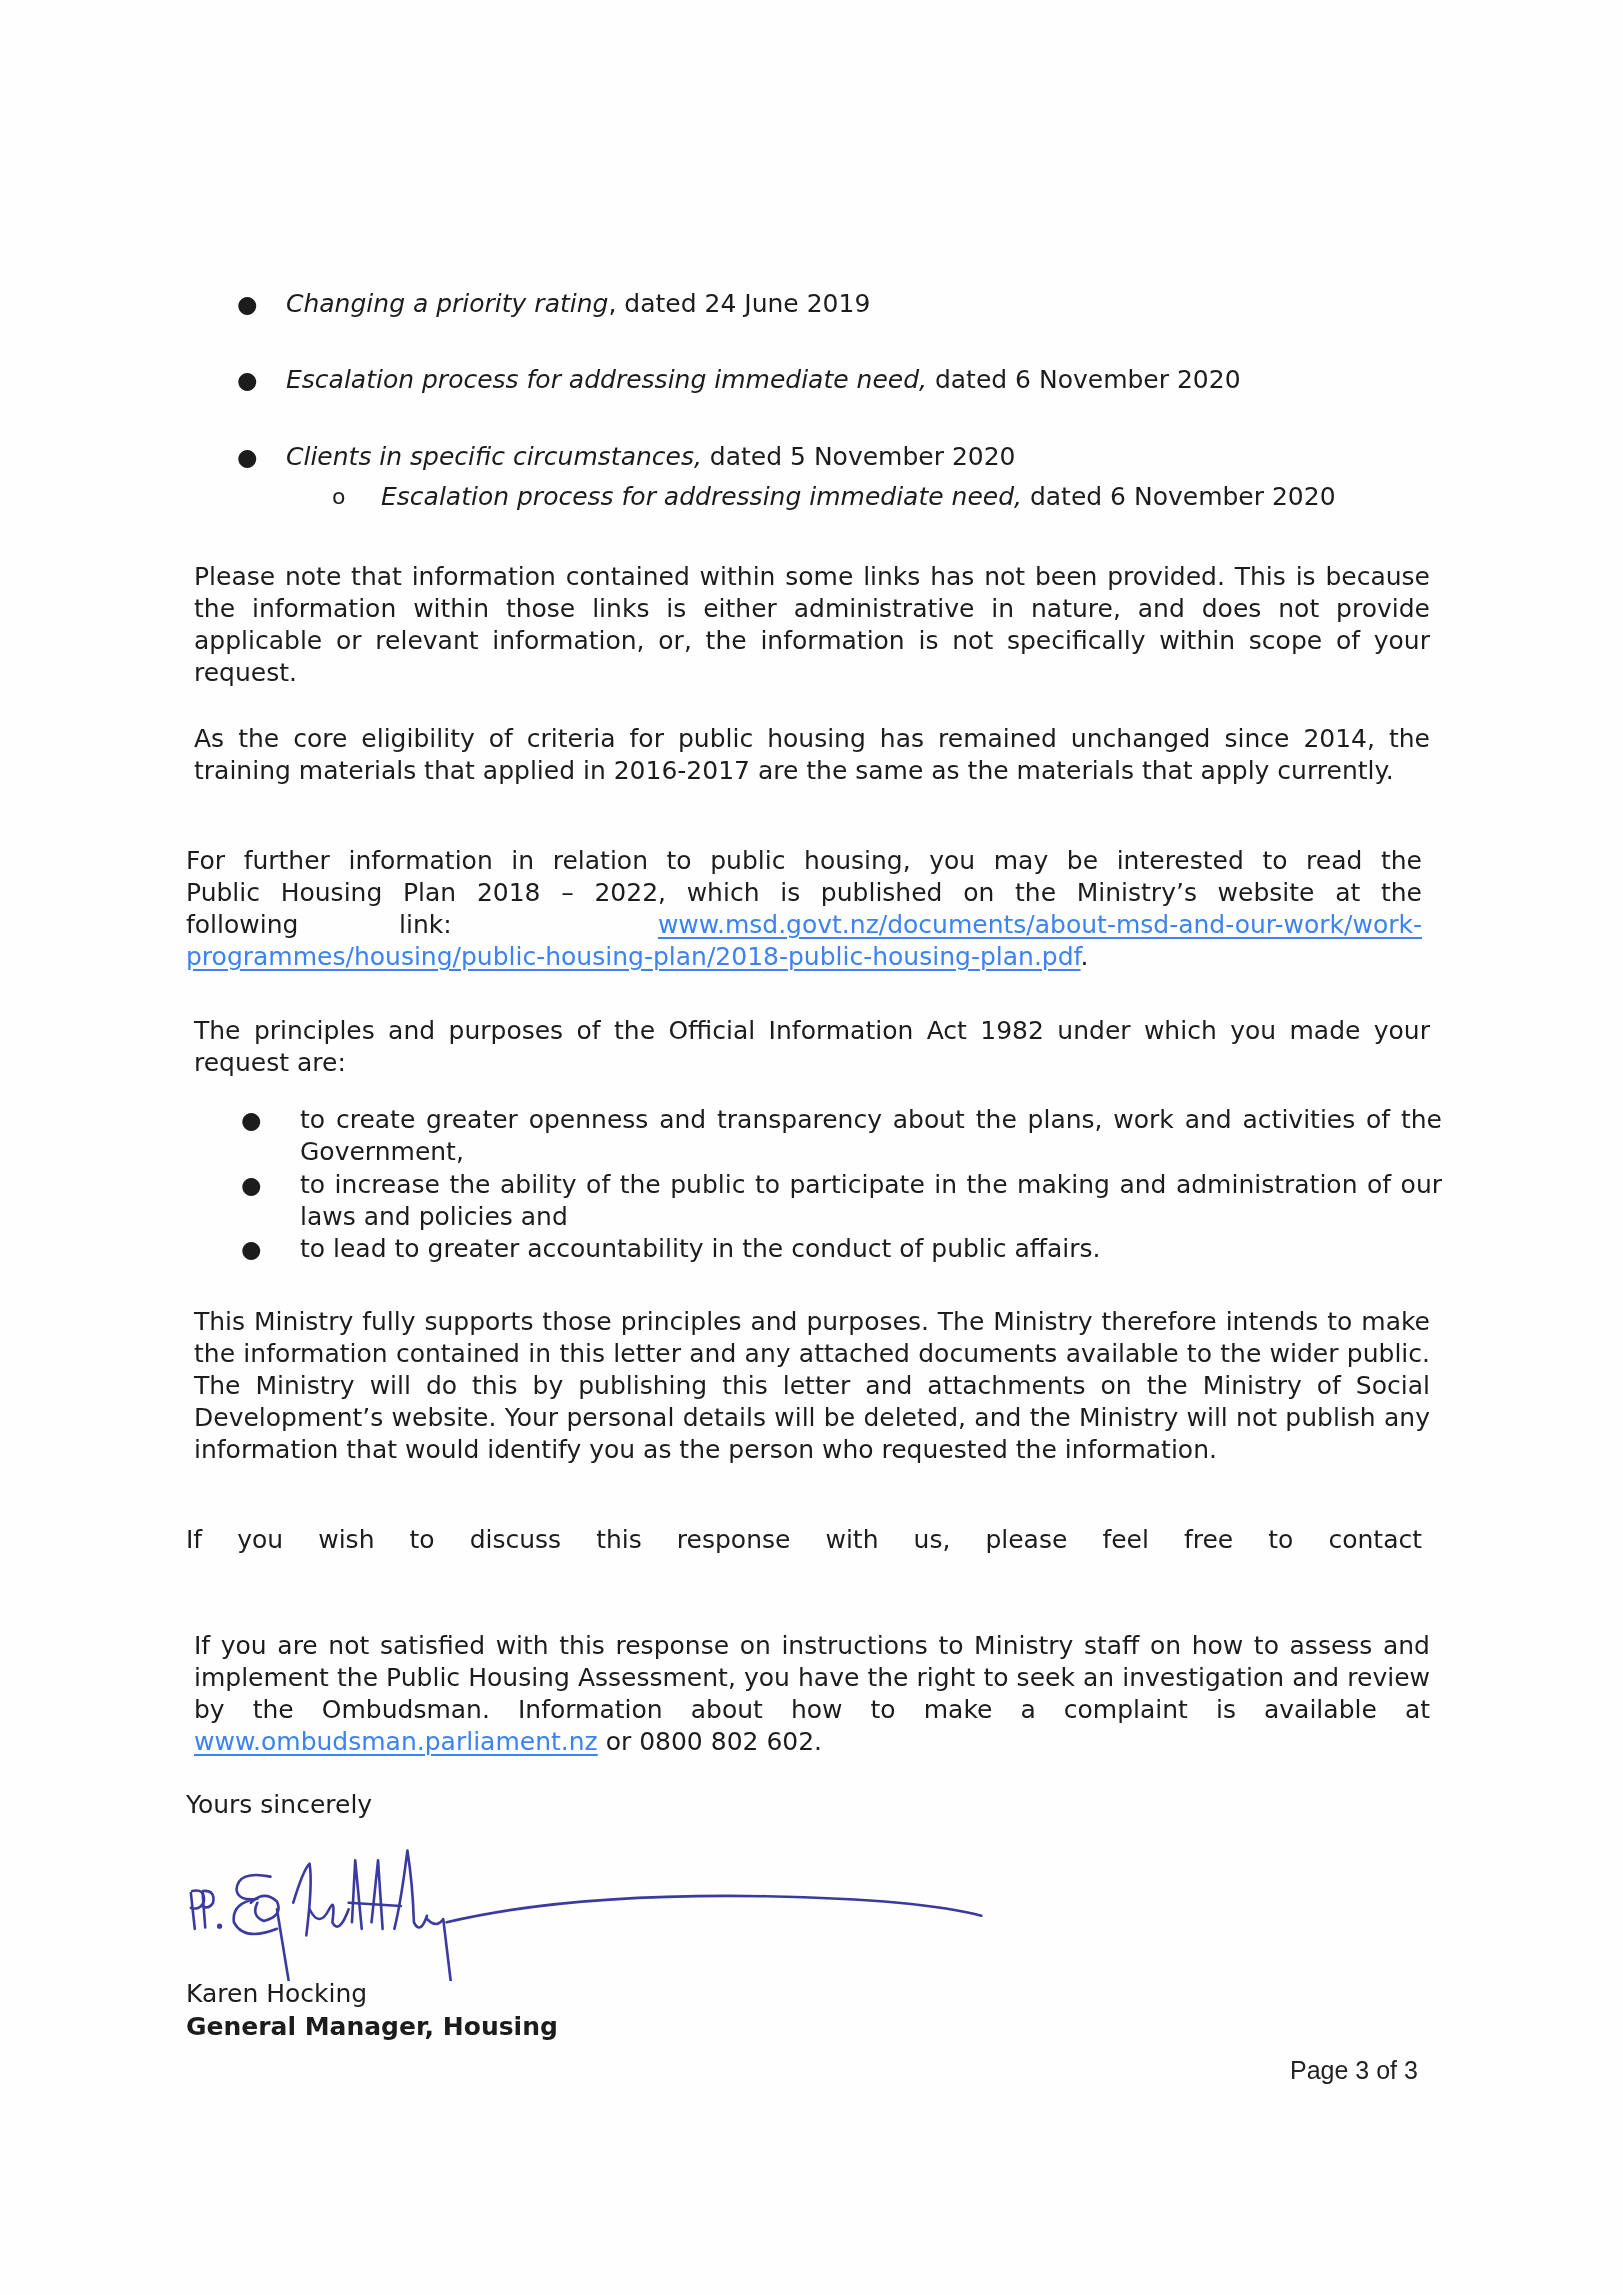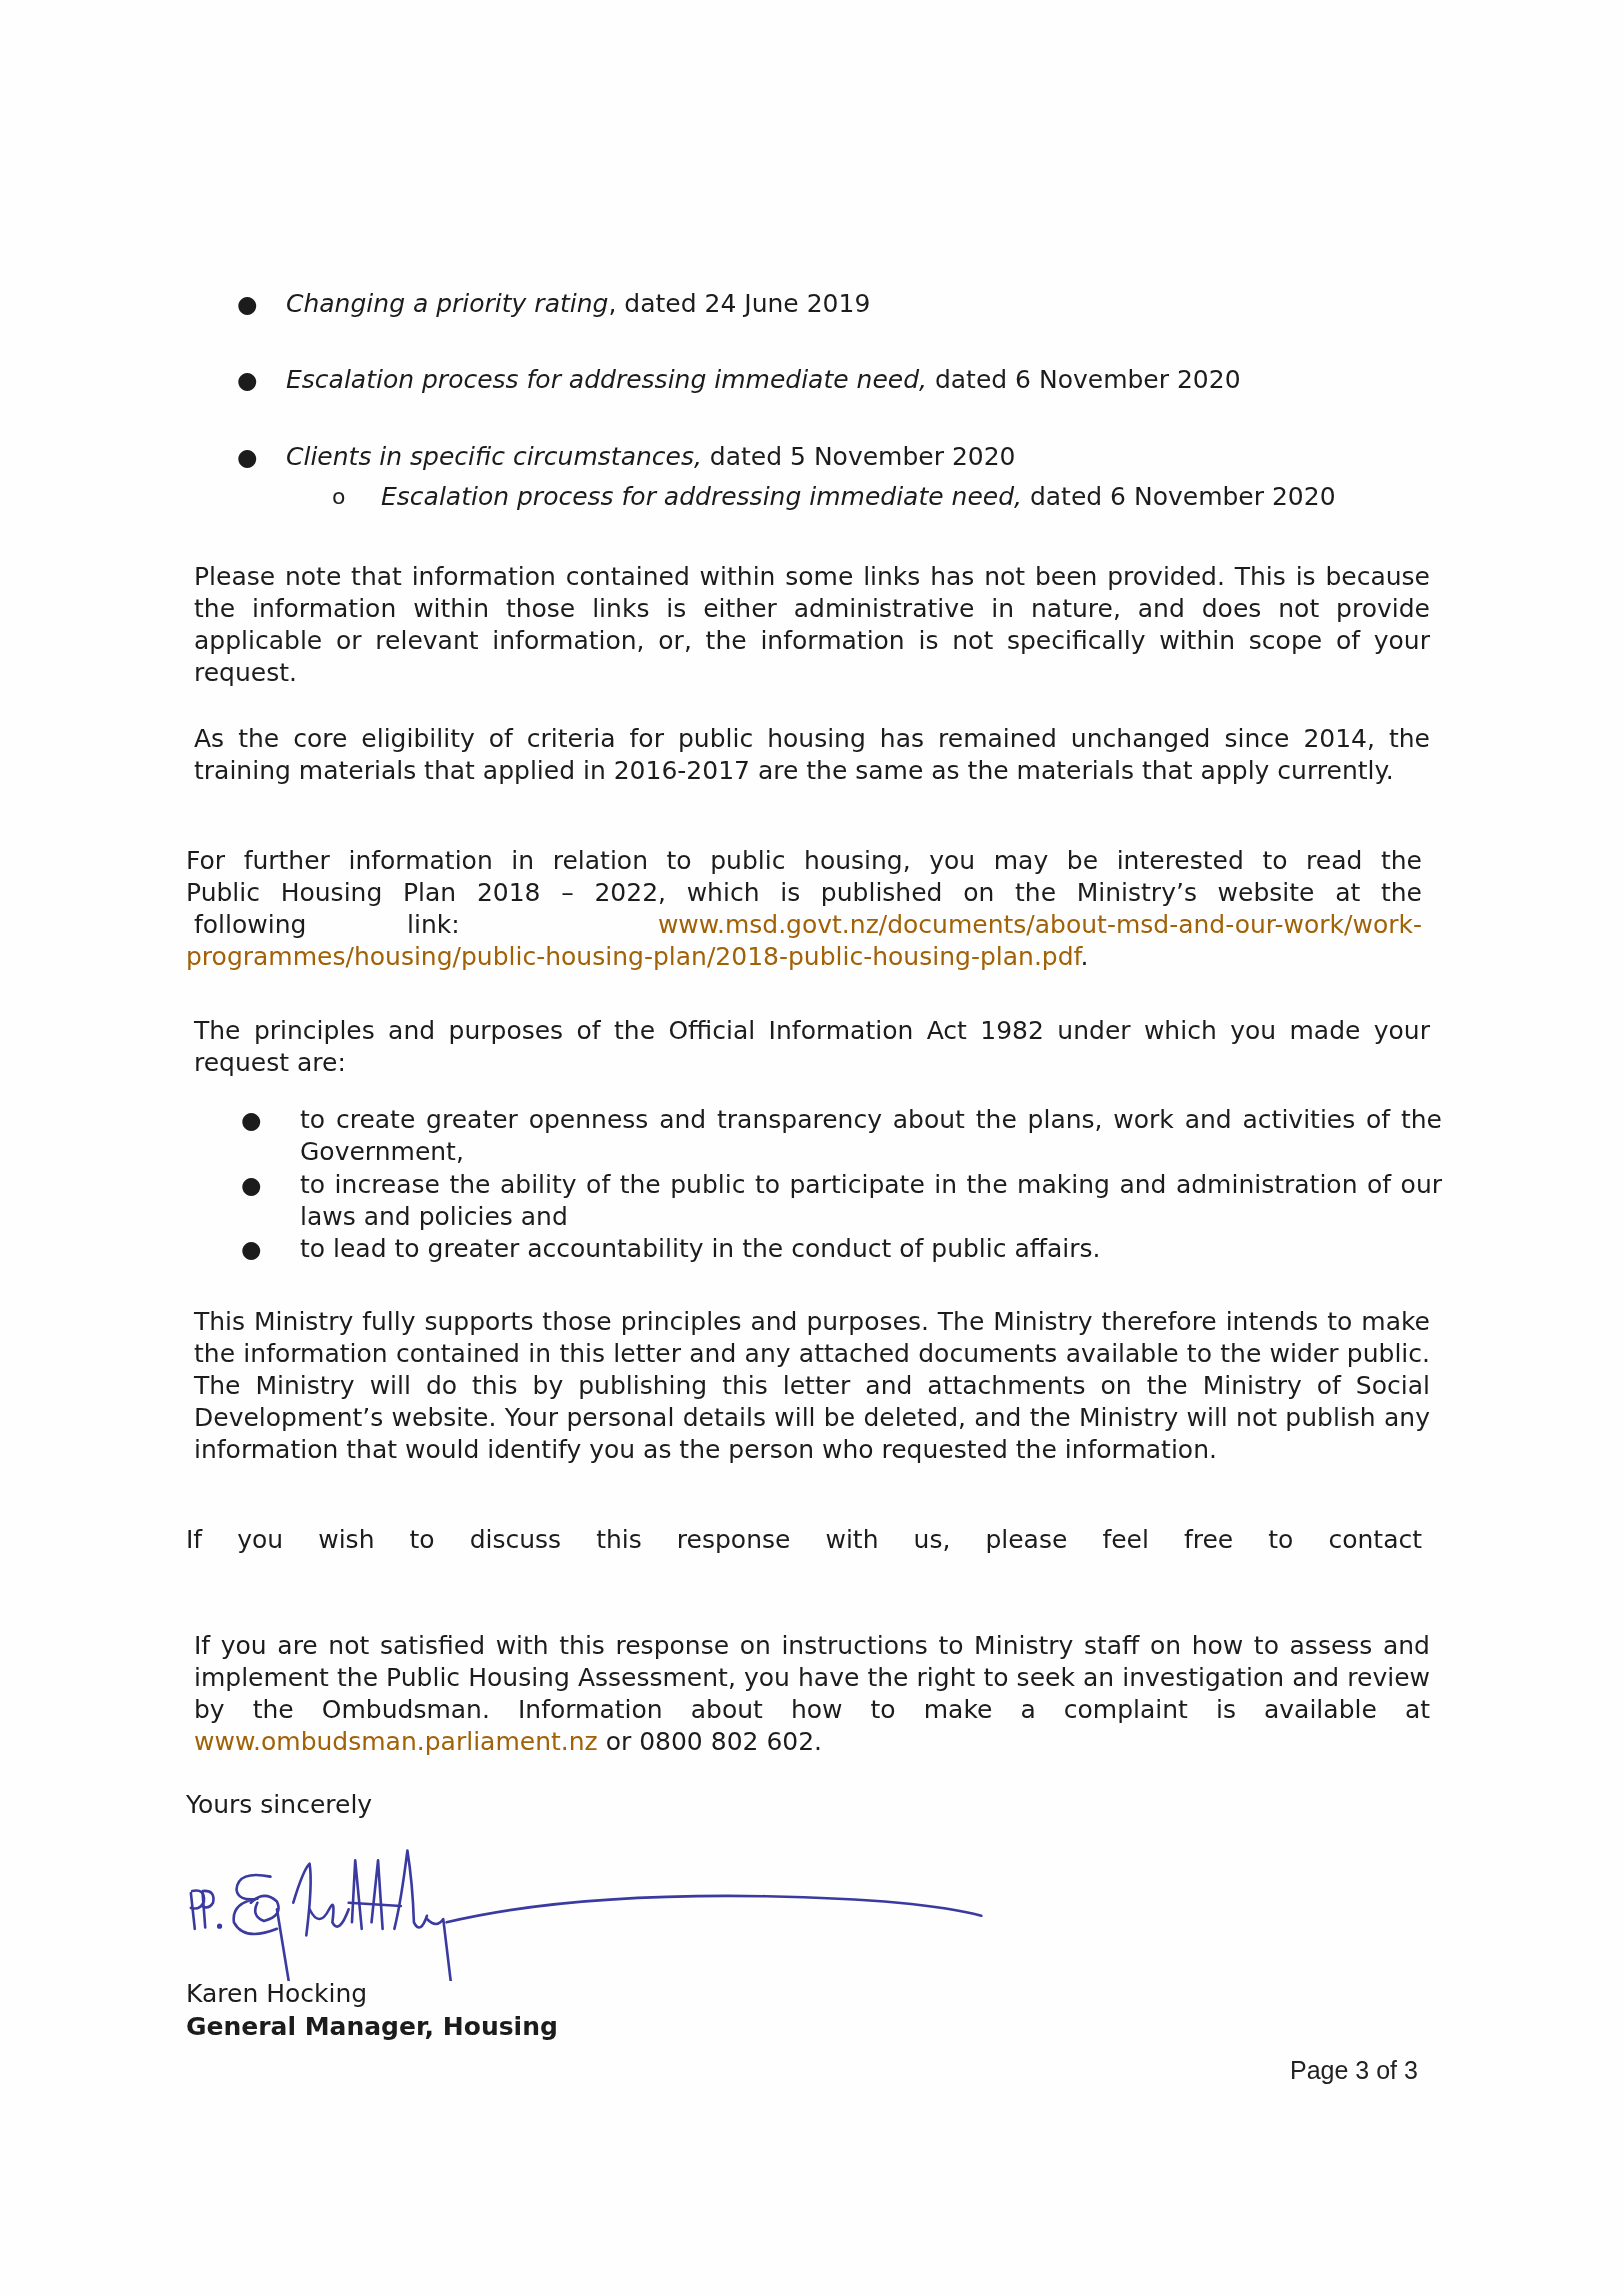--- a/index.html
+++ b/index.html
@@ -10,21 +10,21 @@
     font-family: "DejaVu Sans", sans-serif;
     color: #1c1c1c;
     font-size: 25px;
     line-height: 32px;
   }
   .block { position: absolute; left: 186px; width: 1236px; }
   .just { text-align: justify; }
   p { margin: 8px; }
   .line { display: block; white-space: nowrap; }
   .jline { display: block; text-align: justify; text-align-last: justify; }
-  a.link { color: #a16207; text-decoration-thickness: 2px; text-underline-offset: 3.9px; }
+  a.link { color: #3b82f6; text-decoration: underline; text-decoration-thickness: 2px; text-underline-offset: 3.9px; }
   em { font-style: italic; }
 
   .bl1 { position: absolute; left: 0; width: 1623px; }
   .bl1 .dot { position: absolute; left: 237px; font-size: 23.5px; }
   .bl1 .txt { position: absolute; left: 286px; white-space: nowrap; }
   .bl1 .sdot { position: absolute; left: 332px; font-size: 22px; }
   .bl1 .stxt { position: absolute; left: 381px; white-space: nowrap; }
 
   .bl2 { position: absolute; left: 0; width: 1623px; }
   .bl2 .dot { position: absolute; left: 241px; font-size: 23.5px; }
@@ -58,21 +58,21 @@
     <span class="stxt"><em>Escalation process for addressing immediate need,</em><span> dated 6 November 2020</span></span>
   </div>
 
   <p class="block just" style="top:553px;">Please note that information contained within some links has not been provided. This is because the information within those links is either administrative in nature, and does not provide applicable or relevant information, or, the information is not specifically within scope of your request.</p>
 
   <p class="block just" style="top:715px;">As the core eligibility of criteria for public housing has remained unchanged since 2014, the training materials that applied in 2016-2017 are the same as the materials that apply currently.</p>
 
   <div class="block" style="top:845px;">
     <span class="jline">For further information in relation to public housing, you may be interested to read the</span>
     <span class="jline">Public Housing Plan 2018 – 2022, which is published on the Ministry’s website at the</span>
-    <span class="line" style="position:relative;height:32px;margin-left:8px;">
+    <span class="line" style="position:relative;height:32px;">
       <span style="position:absolute;left:0;">following</span>
       <span style="position:absolute;left:213px;">link:</span>
       <a class="link" style="position:absolute;right:0;">www.msd.govt.nz/documents/about-msd-and-our-work/work-</a>
     </span>
     <span class="line"><a class="link">programmes/housing/public-housing-plan/2018-public-housing-plan.pdf</a><span>.</span></span>
   </div>
 
   <p class="block just" style="top:1007px;">The principles and purposes of the Official Information Act 1982 under which you made your request are:</p>
 
   <div class="bl2" style="top:1104px;">

